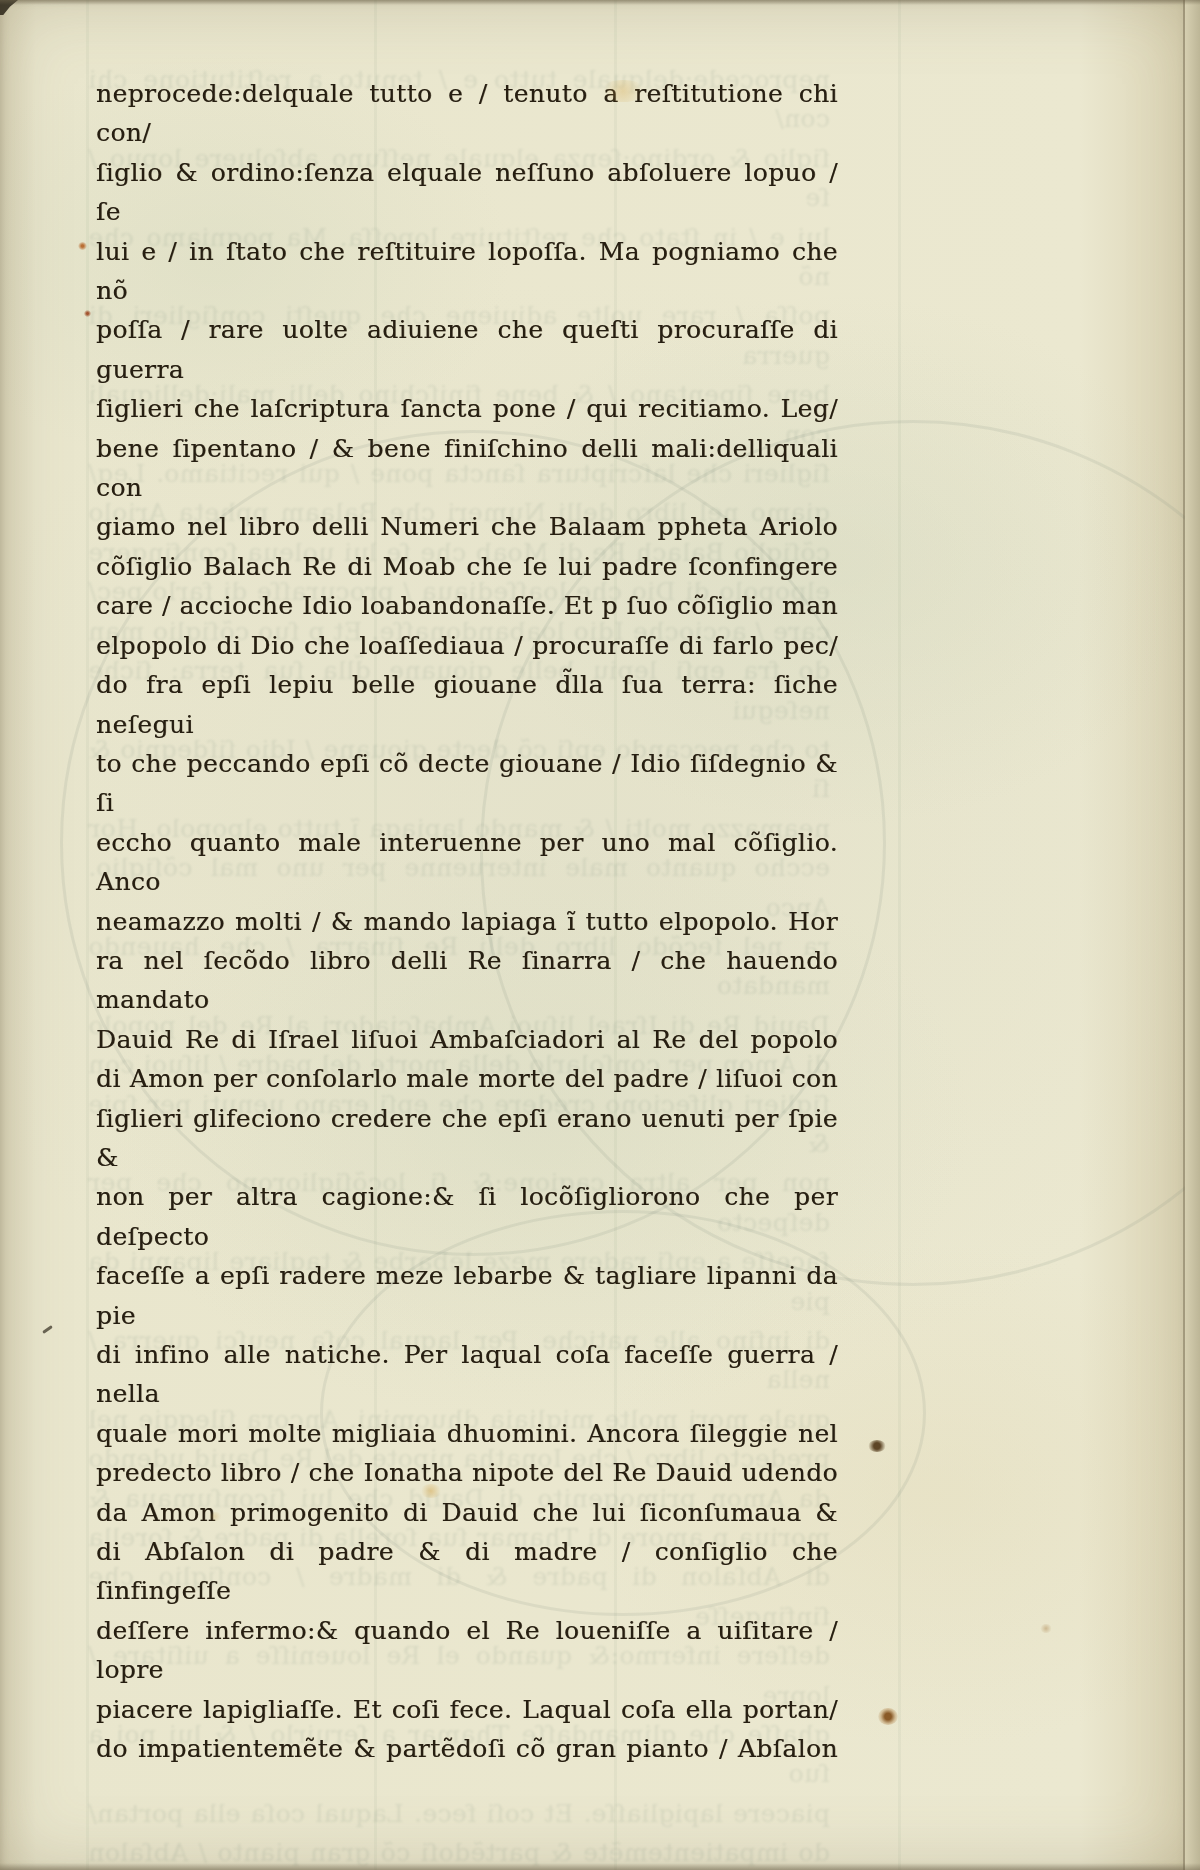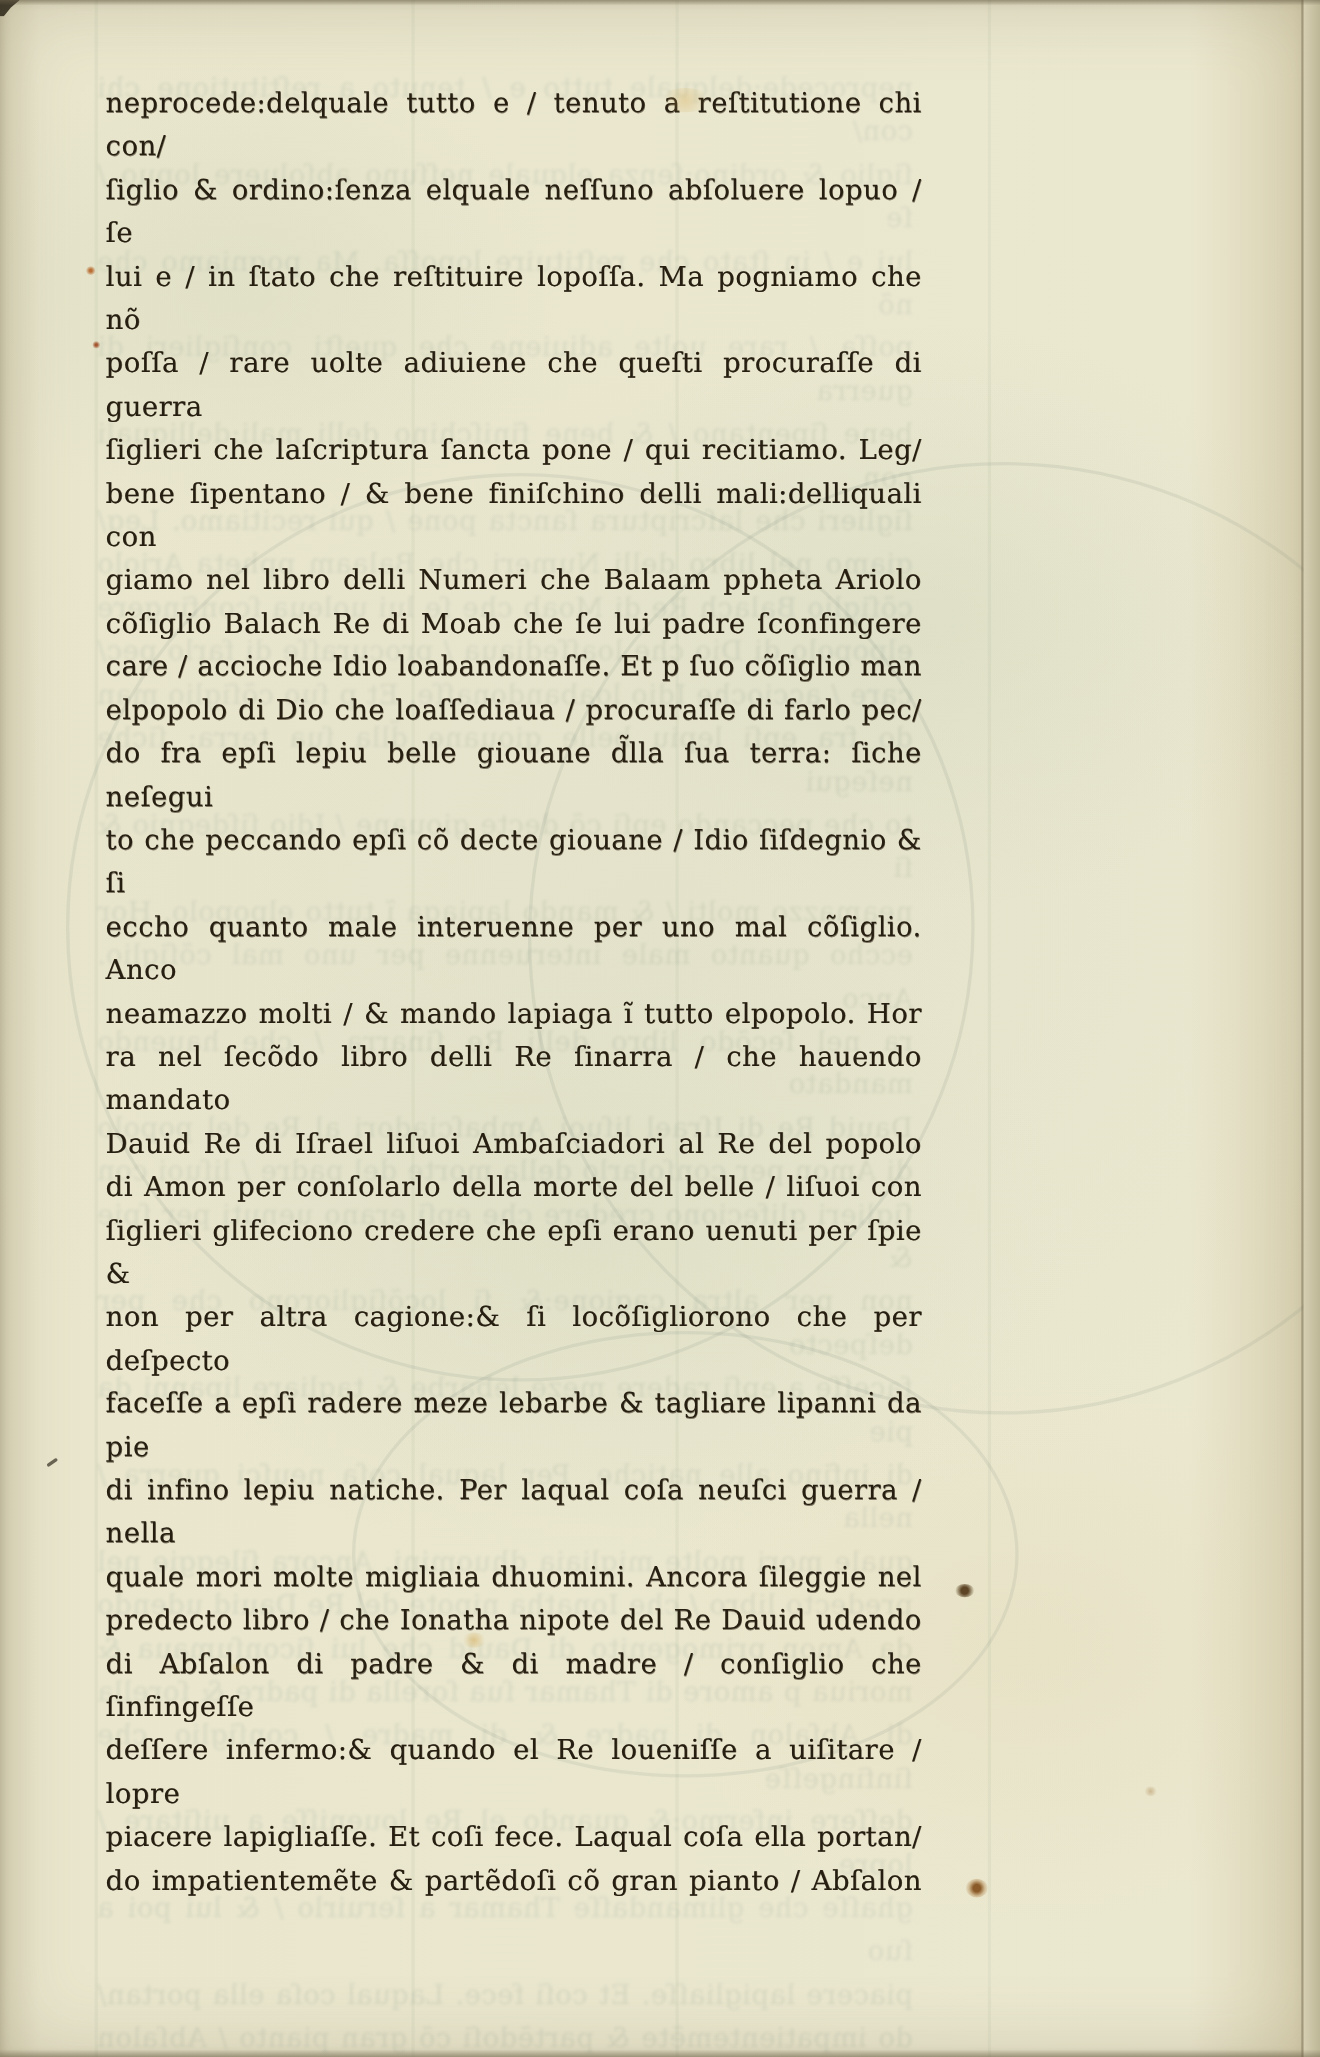--- a/index.html
+++ b/index.html
@@ -143,27 +143,28 @@
     <div class="tline">giamo nel libro delli Numeri che Balaam ppheta Ariolo</div>
     <div class="tline">cõſiglio Balach Re di Moab che ſe lui padre ſconfingere</div>
     <div class="tline">care / accioche Idio loabandonaſſe. Et p ſuo cõſiglio man</div>
     <div class="tline">elpopolo di Dio che loaſſediaua / procuraſſe di farlo pec/</div>
     <div class="tline">do fra epſi lepiu belle giouane d̃lla ſua terra: ſiche neſegui</div>
     <div class="tline">to che peccando epſi cõ decte giouane / Idio ſiſdegnio &amp; ſi</div>
     <div class="tline">eccho quanto male interuenne per uno mal cõſiglio. Anco</div>
     <div class="tline">neamazzo molti / &amp; mando lapiaga ĩ tutto elpopolo. Hor</div>
     <div class="tline">ra nel ſecõdo libro delli Re ſinarra / che hauendo mandato</div>
     <div class="tline">Dauid Re di Iſrael liſuoi Ambaſciadori al Re del popolo</div>
-    <div class="tline">di Amon per conſolarlo della morte del belle / liſuoi con</div>
+    <div class="tline">di Amon per conſolarlo male morte del padre / liſuoi con</div>
     <div class="tline">ſiglieri glifeciono credere che epſi erano uenuti per ſpie &amp;</div>
     <div class="tline">non per altra cagione:&amp; ſi locõſigliorono che per deſpecto</div>
     <div class="tline">faceſſe a epſi radere meze lebarbe &amp; tagliare lipanni da pie</div>
-    <div class="tline">di infino lepiu natiche. Per laqual coſa neuſci guerra / nella</div>
+    <div class="tline">di infino alle natiche. Per laqual coſa faceſſe guerra / nella</div>
     <div class="tline">quale mori molte migliaia dhuomini. Ancora ſileggie nel</div>
     <div class="tline">predecto libro / che Ionatha nipote del Re Dauid udendo</div>
+    <div class="tline">da Amon primogenito di Dauid che lui ſiconſumaua &amp;</div>
     <div class="tline">di Abſalon di padre &amp; di madre / conſiglio che ſinfingeſſe</div>
     <div class="tline">deſſere infermo:&amp; quando el Re loueniſſe a uiſitare / lopre</div>
     <div class="tline">piacere lapigliaſſe. Et coſi fece. Laqual coſa ella portan/</div>
     <div class="tline">do impatientemẽte &amp; partẽdoſi cõ gran pianto / Abſalon</div>
 
   </div>
 
   <div class="margin-mark"></div>
 
   <div class="stain s1"></div>

